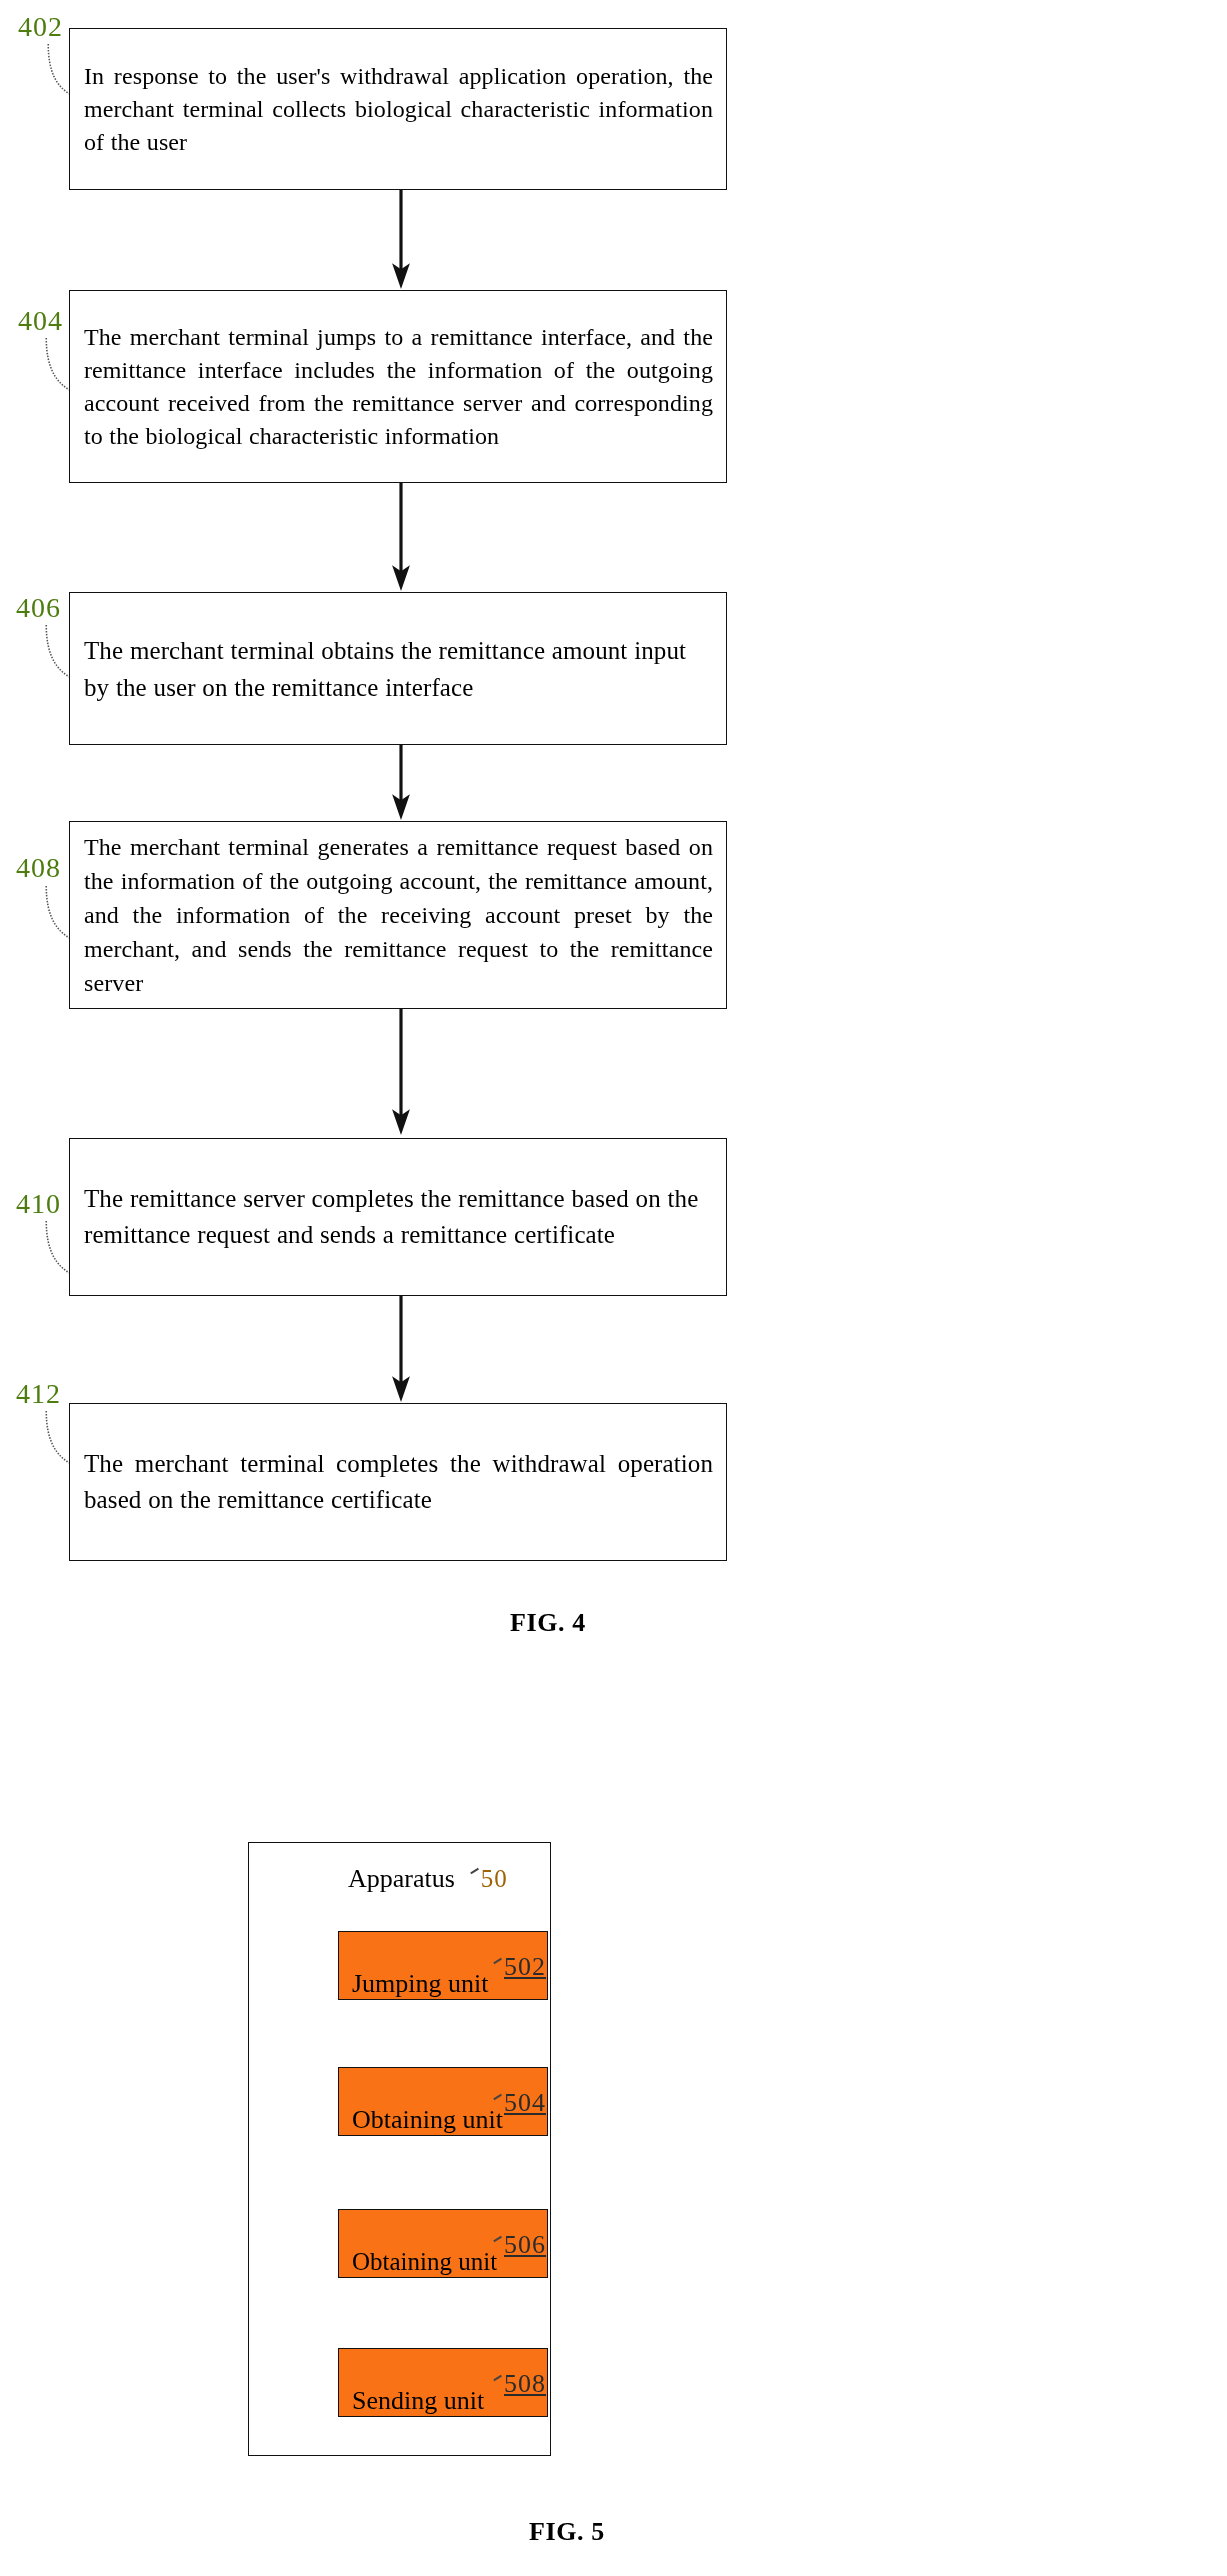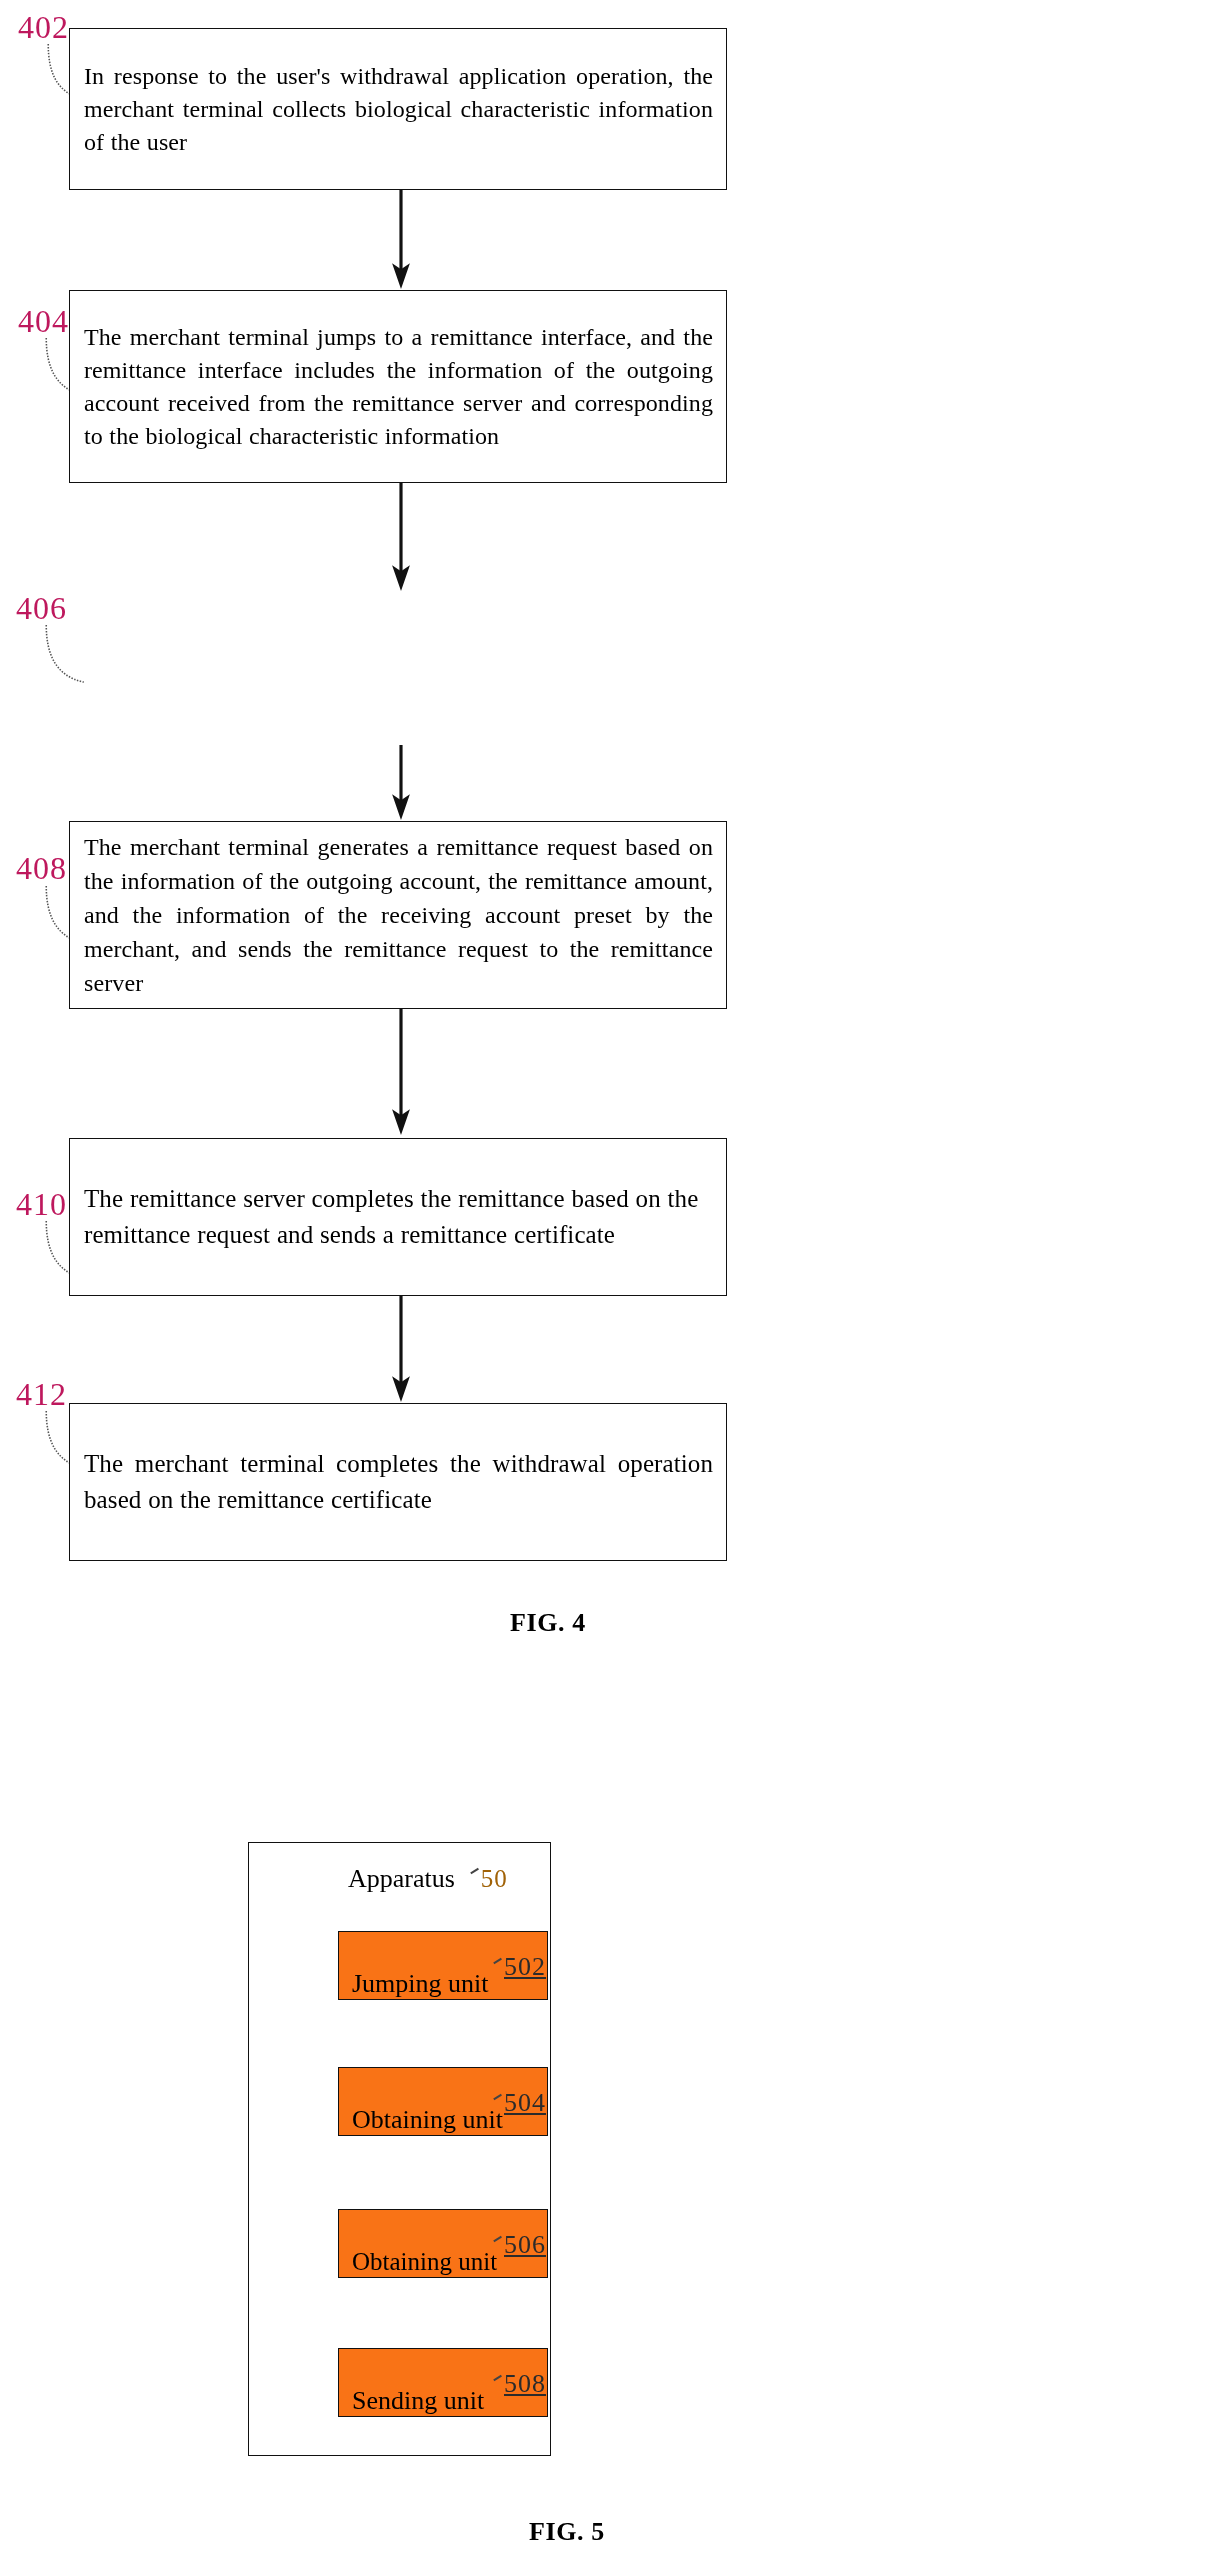--- a/index.html
+++ b/index.html
@@ -37,24 +37,24 @@
     text-align: justify;
     text-align-last: left;
     letter-spacing: 0.1px;
     word-spacing: 0.4px;
   }
   .flow-text.tight { text-align: left; }
 
   
   .ref-num {
     position: absolute;
-    font-size: 32px;
+    font-size: 28px;
     line-height: 26px;
     letter-spacing: 1px;
-    color: #be185d;
+    color: #4d7c0f;
     user-select: none;
   }
   
   .ref-leader {
     position: absolute;
     pointer-events: none;
   }
 
   
   .arrow {
@@ -164,20 +164,23 @@
 
   <svg class="arrow" style="left:390px;top:483px;" width="22" height="109" viewBox="0 0 22 110">
     <line x1="11" y1="0" x2="11" y2="91" stroke="#111" stroke-width="3.2"></line>
     <polygon points="11,109 2,83 11,89 20,83" fill="#111"></polygon>
   </svg>
 
   <div class="ref-num" style="left:16px;top:595px;">406</div>
   <svg class="ref-leader" style="left:40px;top:623px;" width="46" height="67" viewBox="0 0 46 68">
     <path d="M6 2 C6 32, 16 54, 44 60" stroke="#555" stroke-width="1.6" fill="none" stroke-dasharray="1.5 1.5"></path>
   </svg>
+  <div class="flow-box" style="left:69px;top:592px;width:658px;height:153px;">
+    <span class="flow-text tight" style="font-size:25px;line-height:37px;">The merchant terminal obtains the remittance amount input by the user on the remittance interface</span>
+  </div>
 
   <svg class="arrow" style="left:390px;top:745px;" width="22" height="76" viewBox="0 0 22 77">
     <line x1="11" y1="0" x2="11" y2="58" stroke="#111" stroke-width="3.2"></line>
     <polygon points="11,76 2,50 11,56 20,50" fill="#111"></polygon>
   </svg>
 
   <div class="ref-num" style="left:16px;top:855px;">408</div>
   <svg class="ref-leader" style="left:40px;top:884px;" width="46" height="67" viewBox="0 0 46 68">
     <path d="M6 2 C6 32, 16 54, 44 60" stroke="#555" stroke-width="1.6" fill="none" stroke-dasharray="1.5 1.5"></path>
   </svg>

